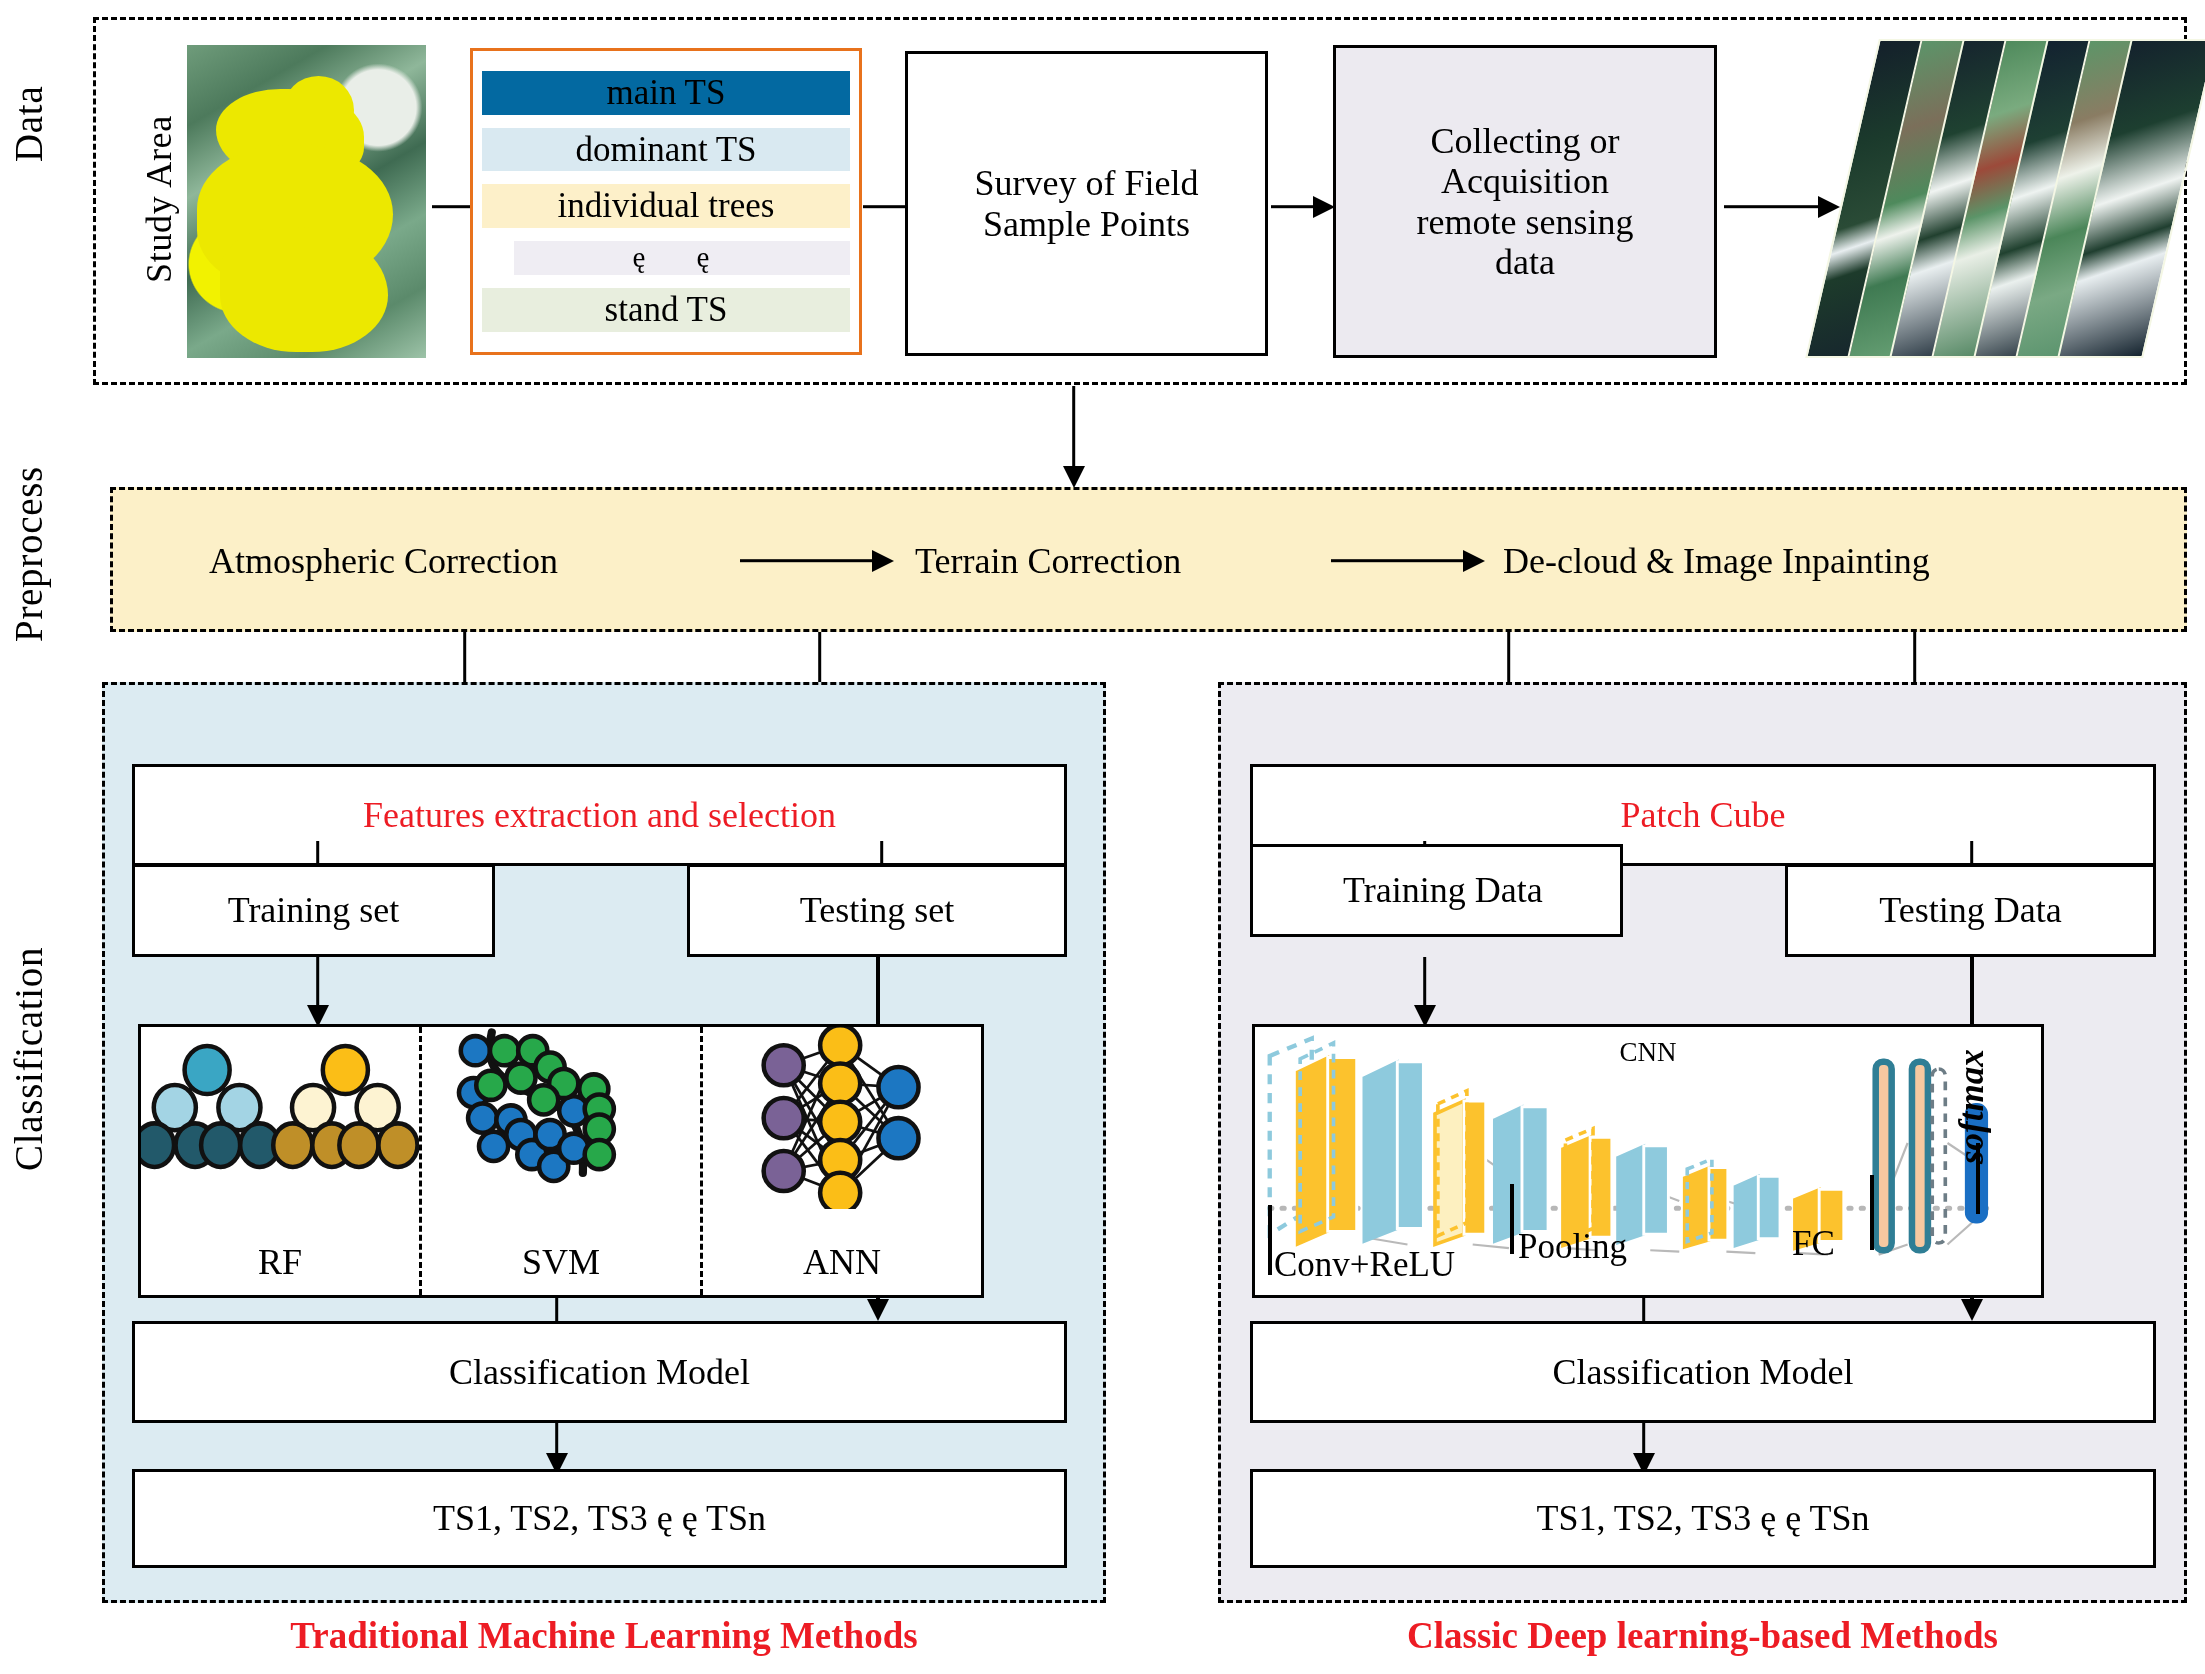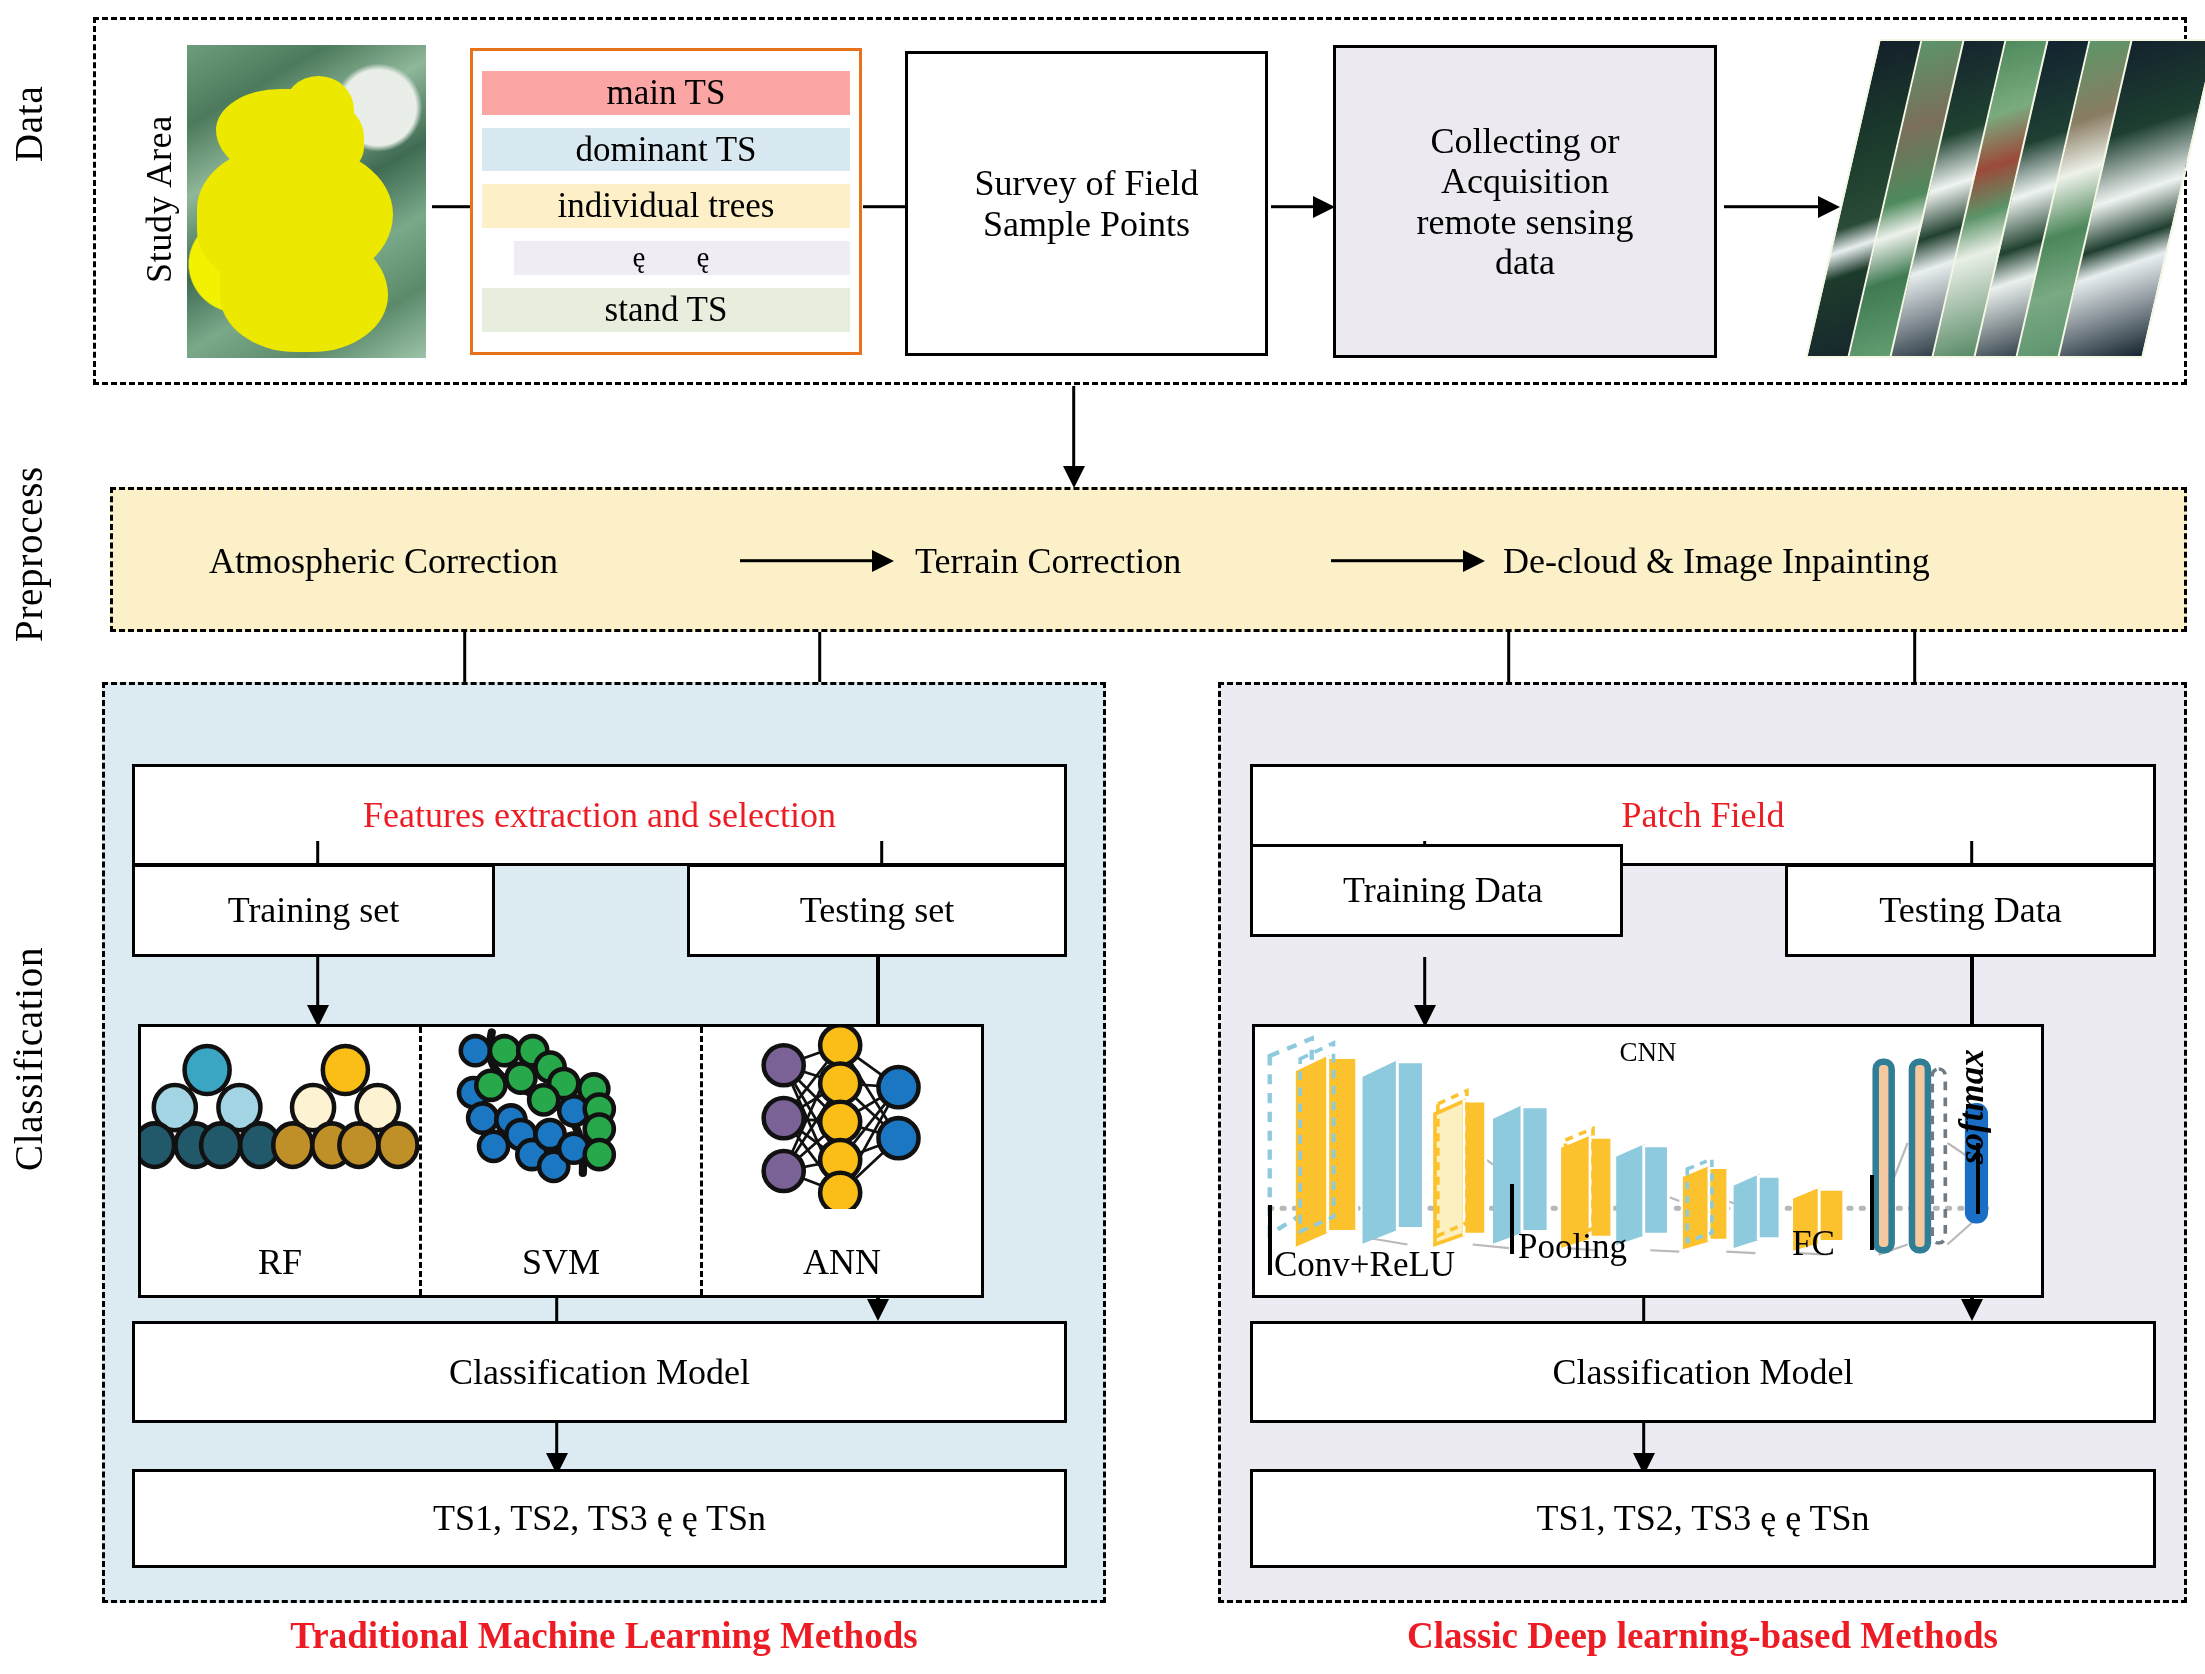--- a/index.html
+++ b/index.html
@@ -210,21 +210,21 @@
     <div class="blob" style="left:14%; top:58%; width:70%; height:40%; border-radius:40% 60% 50% 50%;"></div>
     <div class="blob" style="left:40%; top:10%; width:30%; height:22%; border-radius:50%;"></div>
   </div>
 
   <div class="arrow-h" style="left:432px; top:194px; width:62px; height:25px;">
     <div class="shaft" style="width:44px;"></div>
       <div class="head"></div>
   </div>
 
   <div class="ts-legend" style="left:470px; top:48px; width:392px; height:307px;">
-    <div class="ts-row" style="background:#fca5a5;">main TS</div>
+    <div class="ts-row" style="background:#0369a1;">main TS</div>
     <div class="ts-row" style="background:#d9e9f1;">dominant TS</div>
     <div class="ts-row" style="background:#fdf0c9;">individual trees</div>
     <div class="ts-row ellipsis" style="background:#efedf3;margin-left:32px;">ę ę</div>
     <div class="ts-row" style="background:#e8eede;">stand TS</div>
   </div>
 
   <div class="arrow-h" style="left:863px; top:194px; width:68px; height:25px;">
     <div class="shaft" style="width:48px;"></div>
       <div class="head"></div>
   </div>
@@ -446,21 +446,21 @@
     <div class="shaft" style="height:32px;"></div>
       <div class="head"></div>
   </div>
 
   <div class="box" style="left:132px; top:1469px; width:935px; height:99px;">TS1,  TS2,  TS3  ę  ę   TSn</div>
 
   <div class="bold-red" style="left:102px; top:1614px; width:1004px;">Traditional Machine Learning Methods</div>
 
   <div class="dashed-box panel-gray" style="left:1218px; top:682px; width:969px; height:921px;"></div>
 
-  <div class="box red-text" style="left:1250px; top:740px; width:906px; height:102px;">Patch Field</div>
+  <div class="box red-text" style="left:1250px; top:740px; width:906px; height:102px;">Patch Cube</div>
 
   <div class="arrow-v" style="left:1410px; top:841px; width:29px; height:70px;">
     <div class="shaft" style="height:49px;"></div>
       <div class="head"></div>
   </div>
   <div class="arrow-v" style="left:1957px; top:841px; width:29px; height:70px;">
     <div class="shaft" style="height:49px;"></div>
       <div class="head"></div>
   </div>
 

